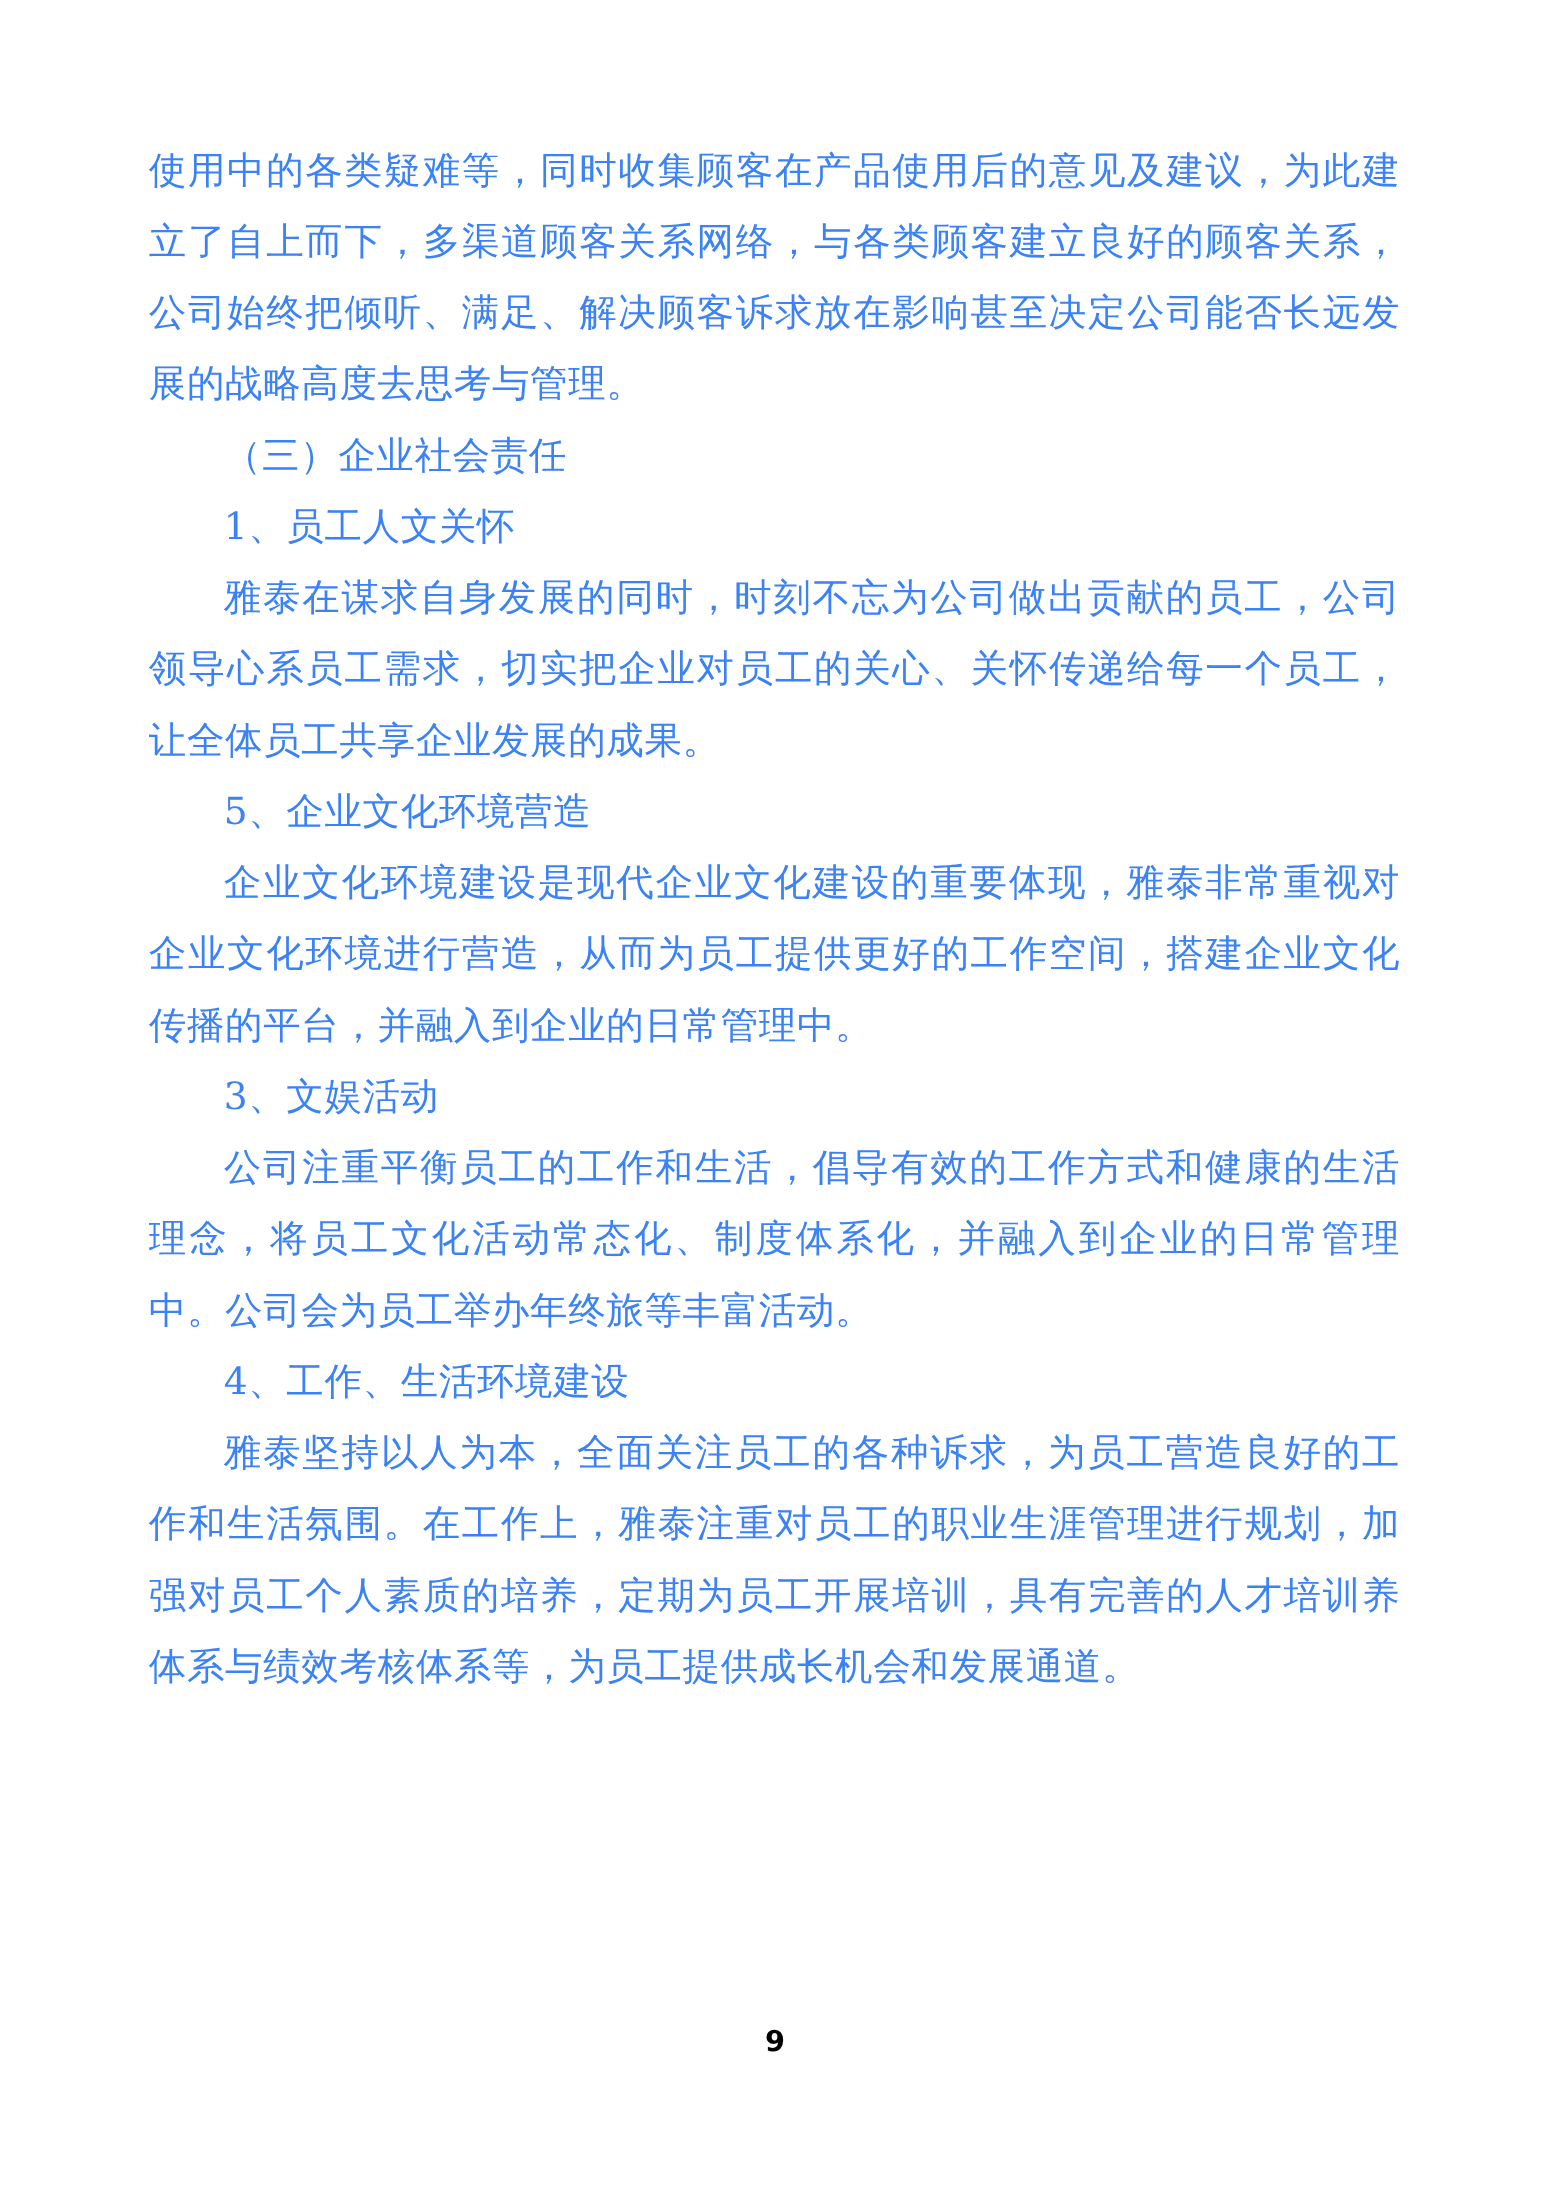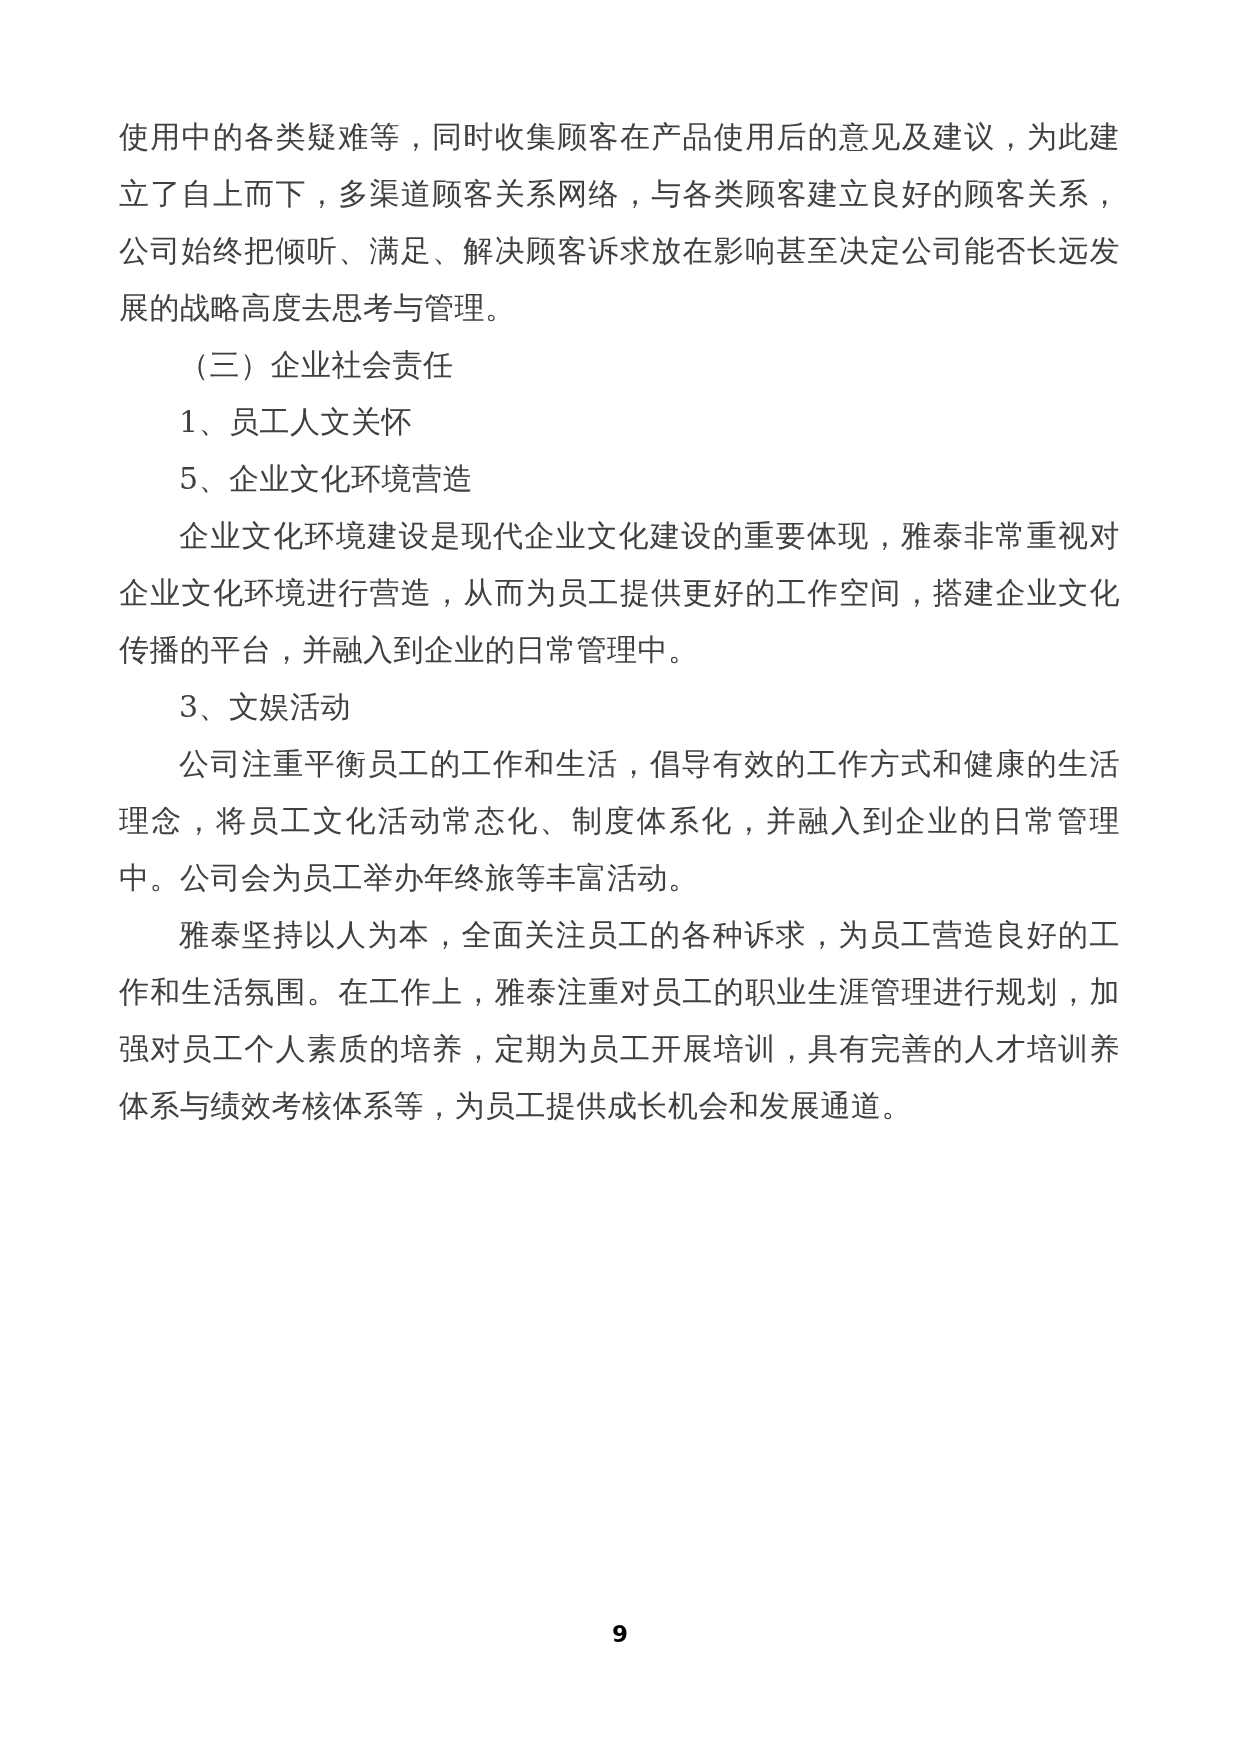--- a/index.html
+++ b/index.html
@@ -19,21 +19,21 @@
       position: absolute;
       left: 119px;
       top: 108px;
       width: 1001px;
     }
     .para {
       margin: 0;
       padding: 0;
       font-size: 30px;
       line-height: 57px;
-      color: #404040;
+      color: #3b82f6;
       text-align: justify;
       text-justify: inter-ideograph;
       letter-spacing: 0.5px;
       word-break: break-all;
       font-family: "DejaVu Serif", "Liberation Serif", serif;
     }
     .indent {
       text-indent: 2em;
     }
     .footer {
@@ -52,23 +52,25 @@
     }
   </style>
 </head>
 <body>
 
 <div class="page">
   <div class="content">
     <p class="para">使用中的各类疑难等，同时收集顾客在产品使用后的意见及建议，为此建立了自上而下，多渠道顾客关系网络，与各类顾客建立良好的顾客关系，公司始终把倾听、满足、解决顾客诉求放在影响甚至决定公司能否长远发展的战略高度去思考与管理。</p>
     <p class="para indent">（三）企业社会责任</p>
     <p class="para indent">1、员工人文关怀</p>
+    <p class="para indent">雅泰在谋求自身发展的同时，时刻不忘为公司做出贡献的员工，公司领导心系员工需求，切实把企业对员工的关心、关怀传递给每一个员工，让全体员工共享企业发展的成果。</p>
     <p class="para indent">5、企业文化环境营造</p>
     <p class="para indent">企业文化环境建设是现代企业文化建设的重要体现，雅泰非常重视对企业文化环境进行营造，从而为员工提供更好的工作空间，搭建企业文化传播的平台，并融入到企业的日常管理中。</p>
     <p class="para indent">3、文娱活动</p>
     <p class="para indent">公司注重平衡员工的工作和生活，倡导有效的工作方式和健康的生活理念，将员工文化活动常态化、制度体系化，并融入到企业的日常管理中。公司会为员工举办年终旅等丰富活动。</p>
+    <p class="para indent">4、工作、生活环境建设</p>
     <p class="para indent">雅泰坚持以人为本，全面关注员工的各种诉求，为员工营造良好的工作和生活氛围。在工作上，雅泰注重对员工的职业生涯管理进行规划，加强对员工个人素质的培养，定期为员工开展培训，具有完善的人才培训养体系与绩效考核体系等，为员工提供成长机会和发展通道。</p>
   </div>
 
   <div class="footer">
     <span class="page-number">9</span>
   </div>
 </div>
 
 </body></html>

